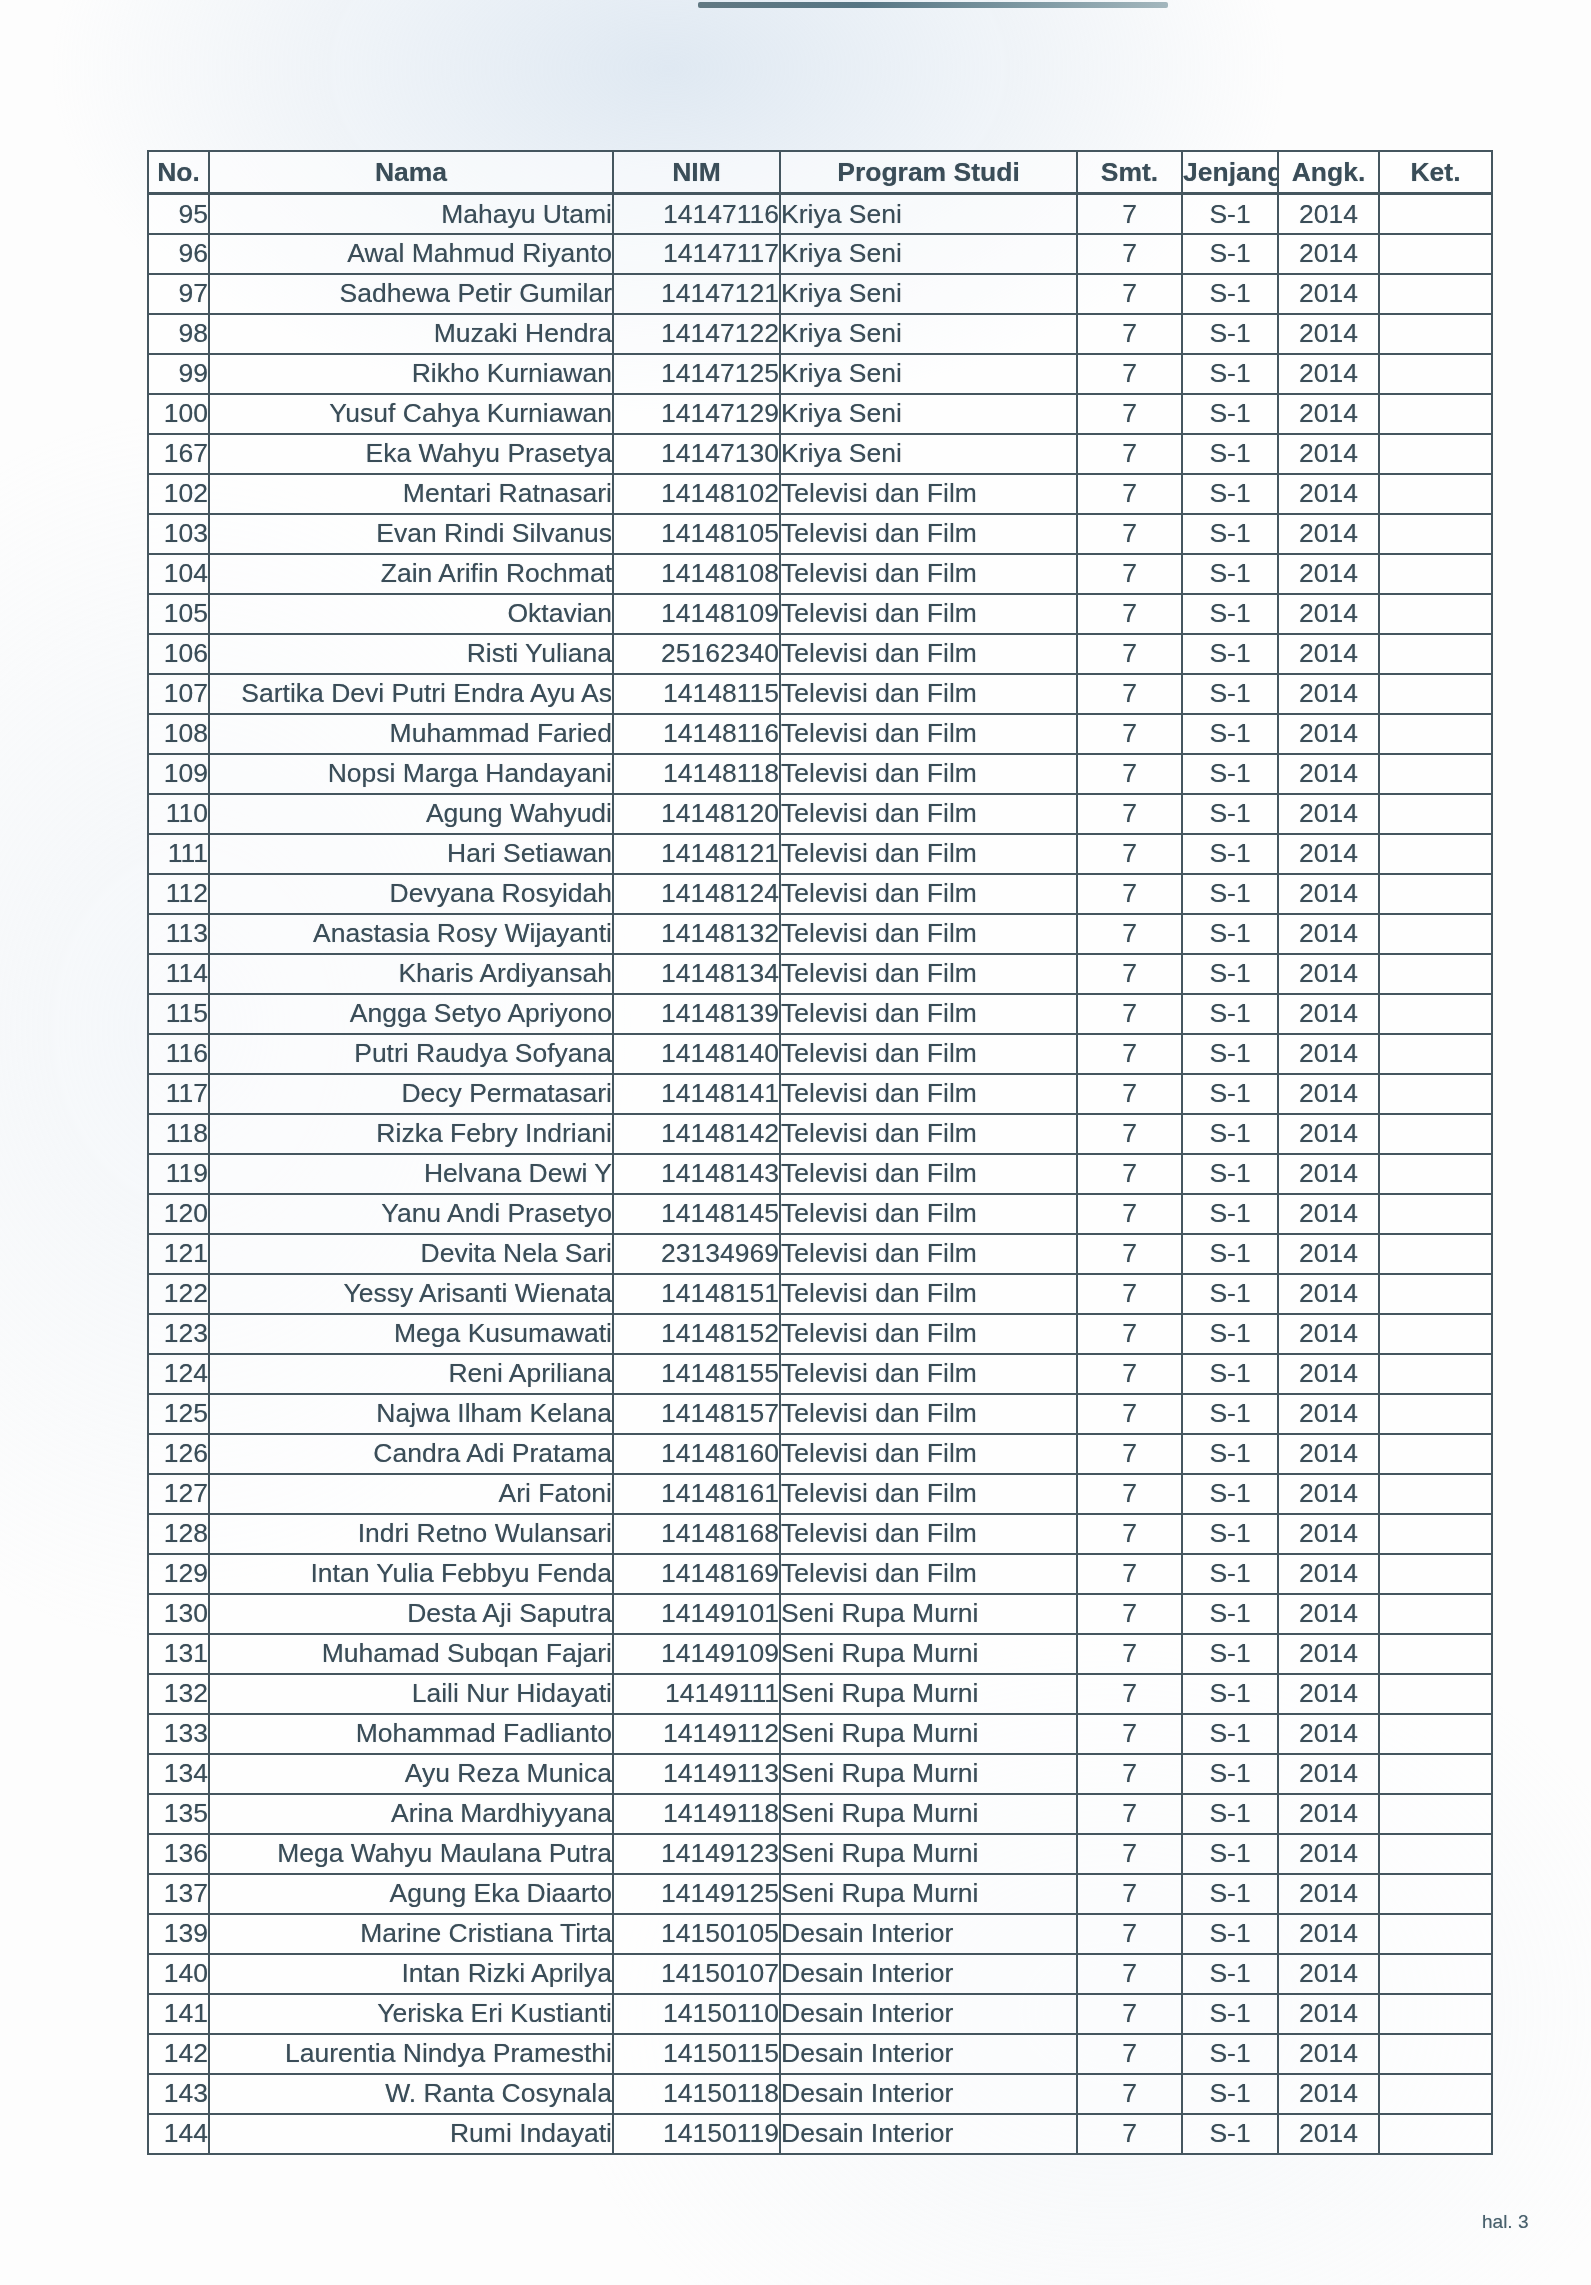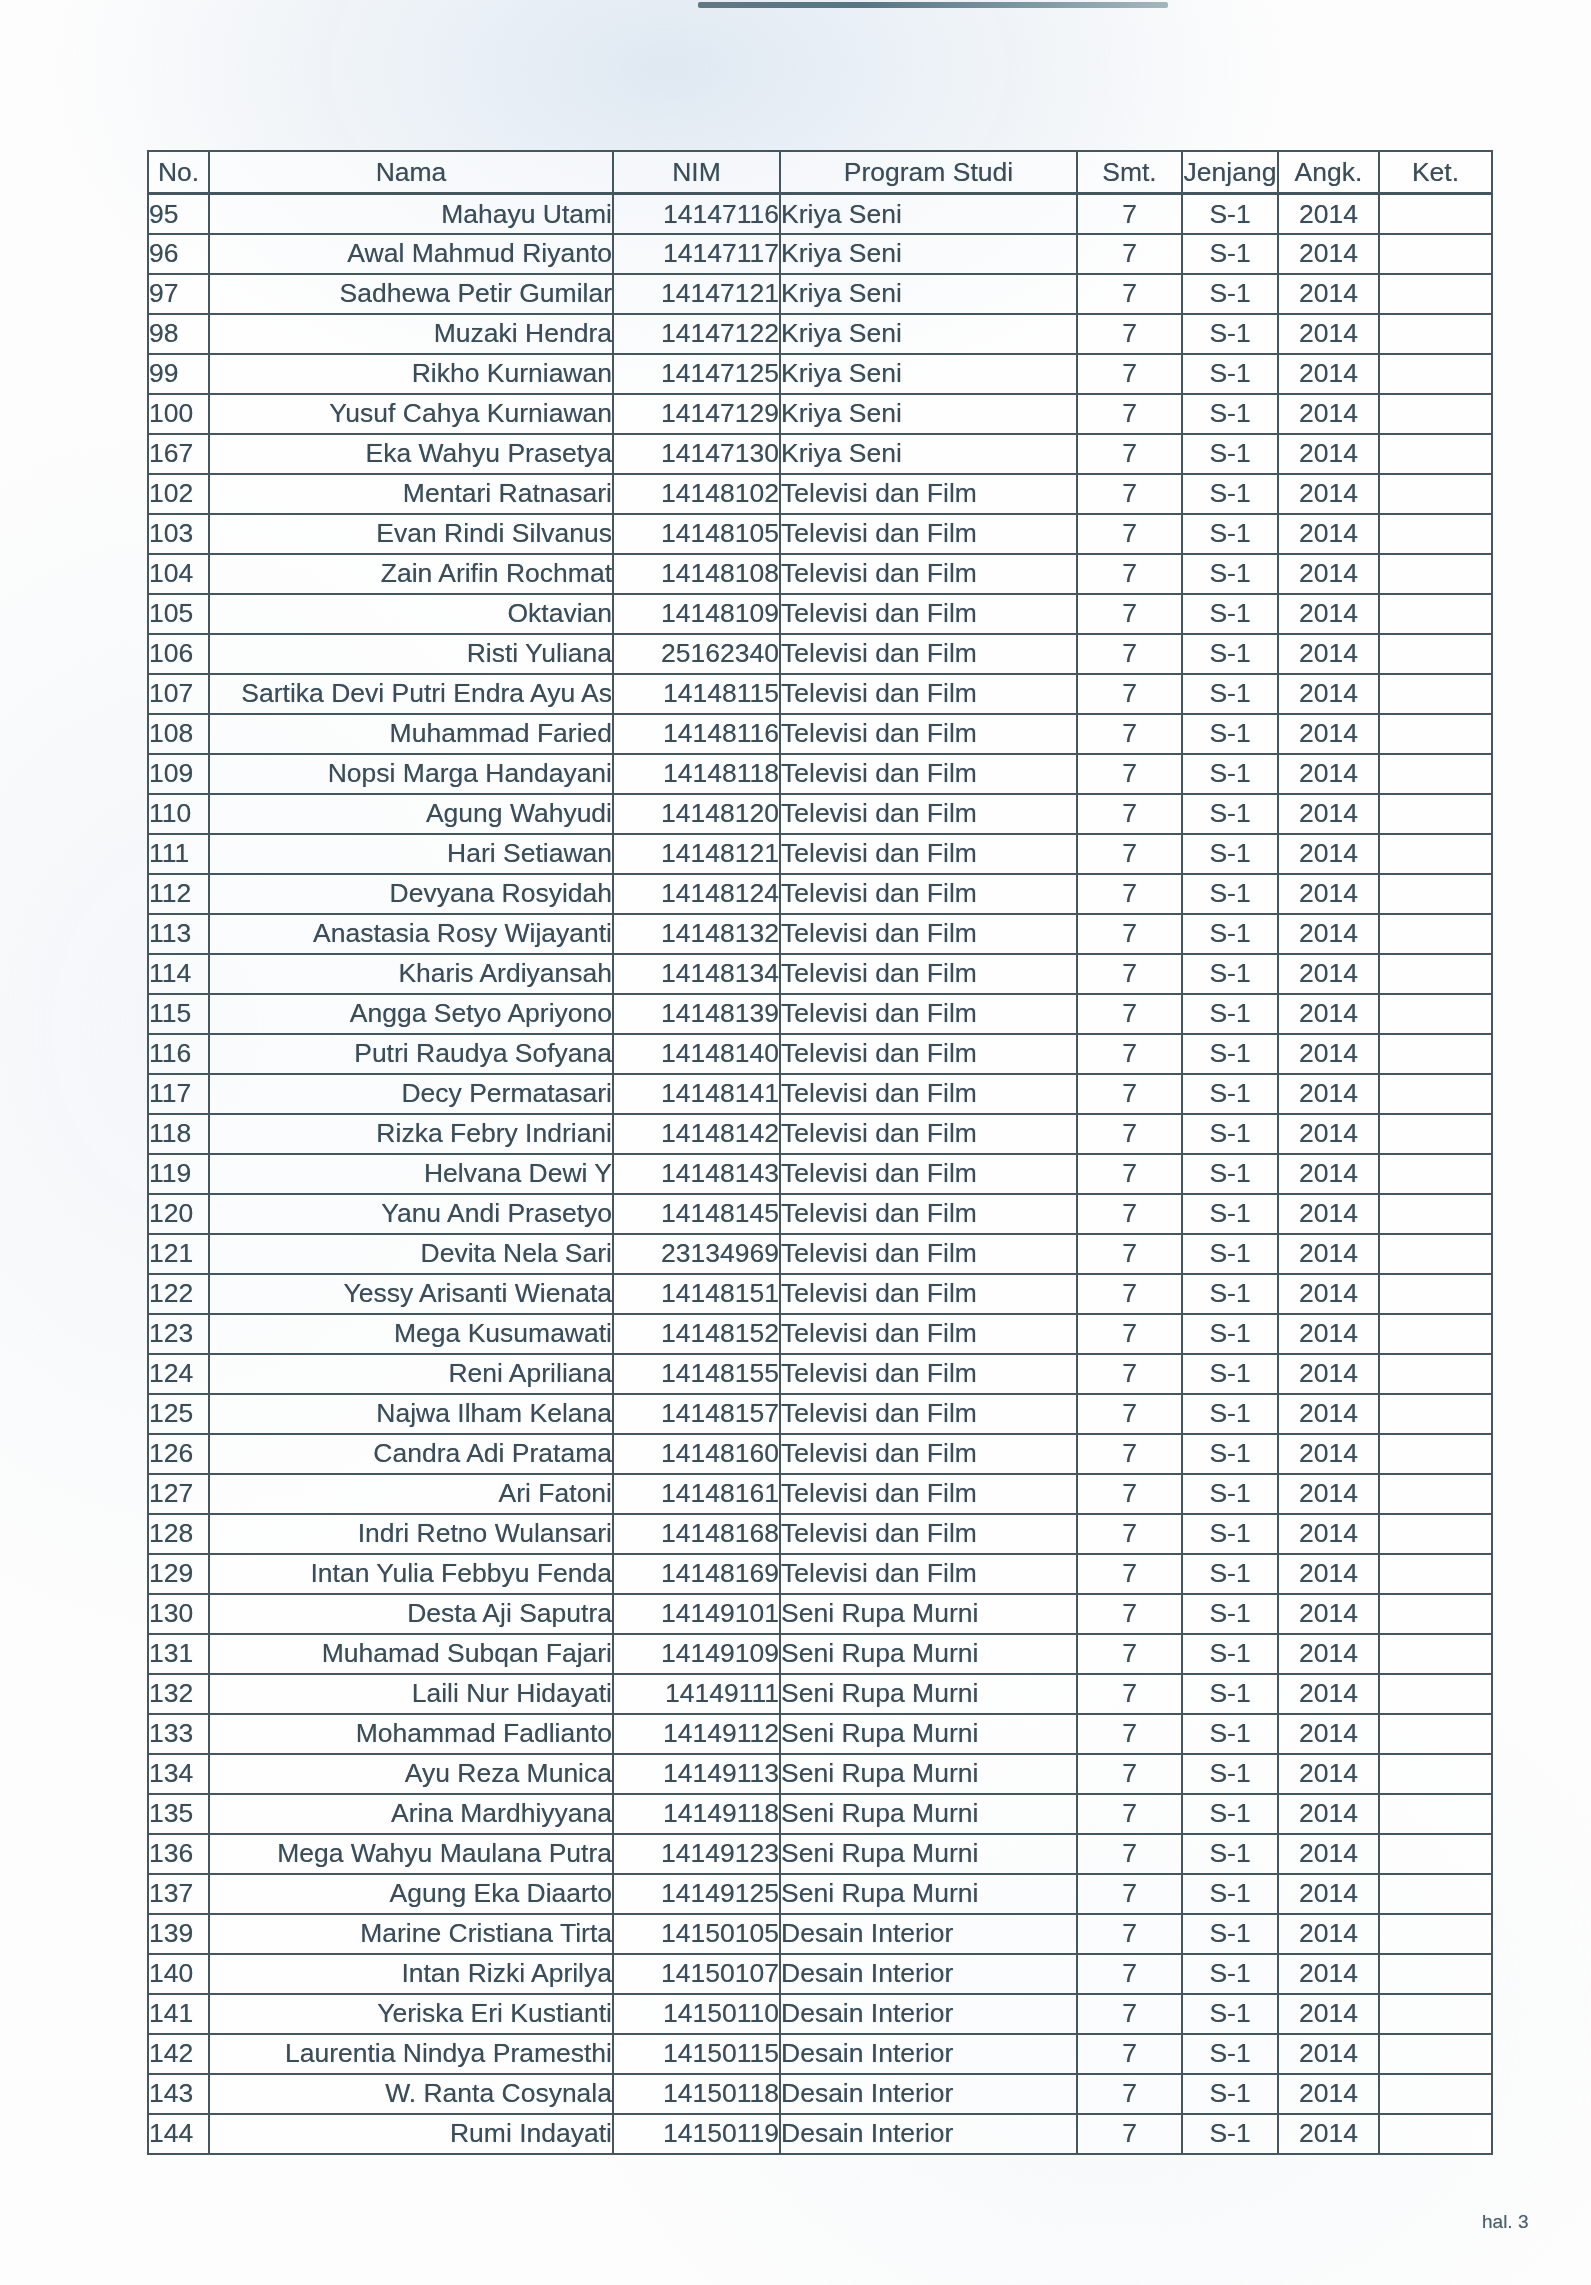--- a/index.html
+++ b/index.html
@@ -55,28 +55,28 @@
     font-size: 26.5px;
     line-height: 1;
     color: #3a4d58;
     white-space: nowrap;
     overflow: hidden;
     
     text-shadow: 0 0 0.7px rgba(58,77,88,0.55);
   }
   table.roster thead th {
     height: 40px;
-    font-weight: normal;
+    font-weight: bold;
     text-align: center;
     border-bottom-width: 3.9px;
   }
   table.roster tbody tr {
     height: 40px;
   }
-  td.c-no      { padding-right: 3.9px; margin-left: 8px; }
+  td.c-no      { text-align: right; padding-right: 3.9px; margin-left: 8px; }
   td.c-name    { text-align: right;  padding-left: 6.9px; }
   td.c-nim     { text-align: right; }
   td.c-program { text-align: left;  padding-left: 6.9px; }
   td.c-smt, td.c-jenjang, td.c-angk { text-align: center; }
   td.c-ket     { }
 
   .page-footer {
     position: absolute;
     left: 1482px;
     top: 2211px;

